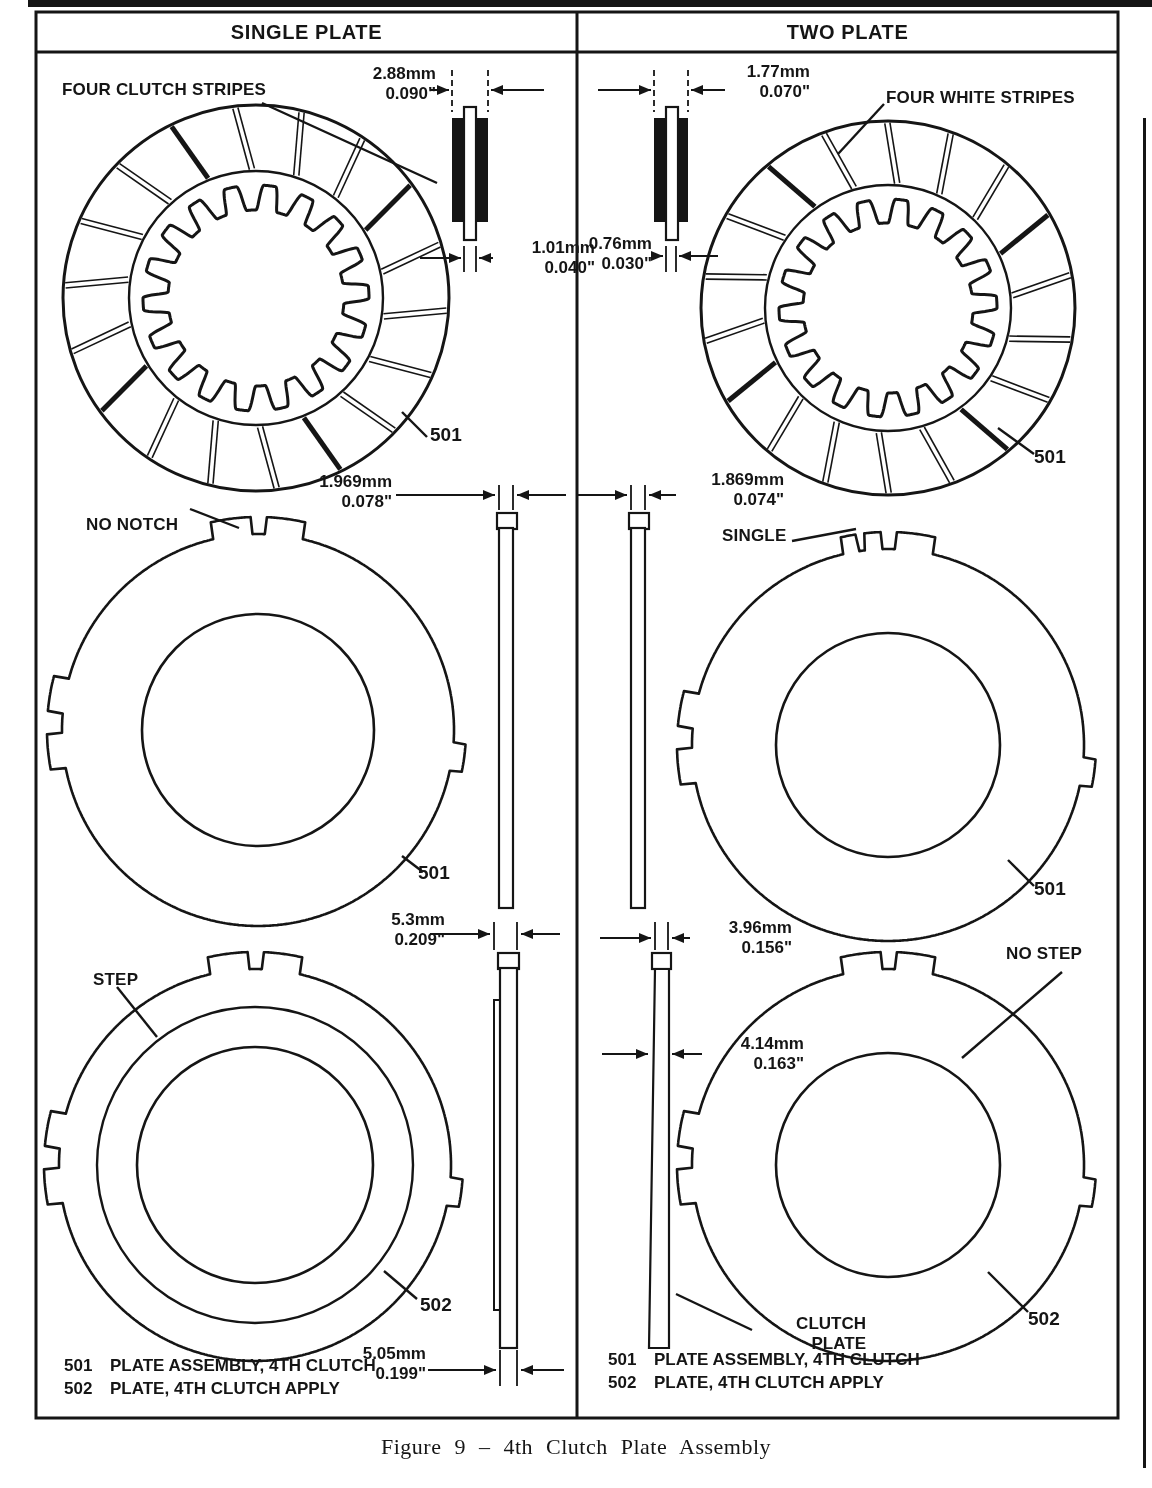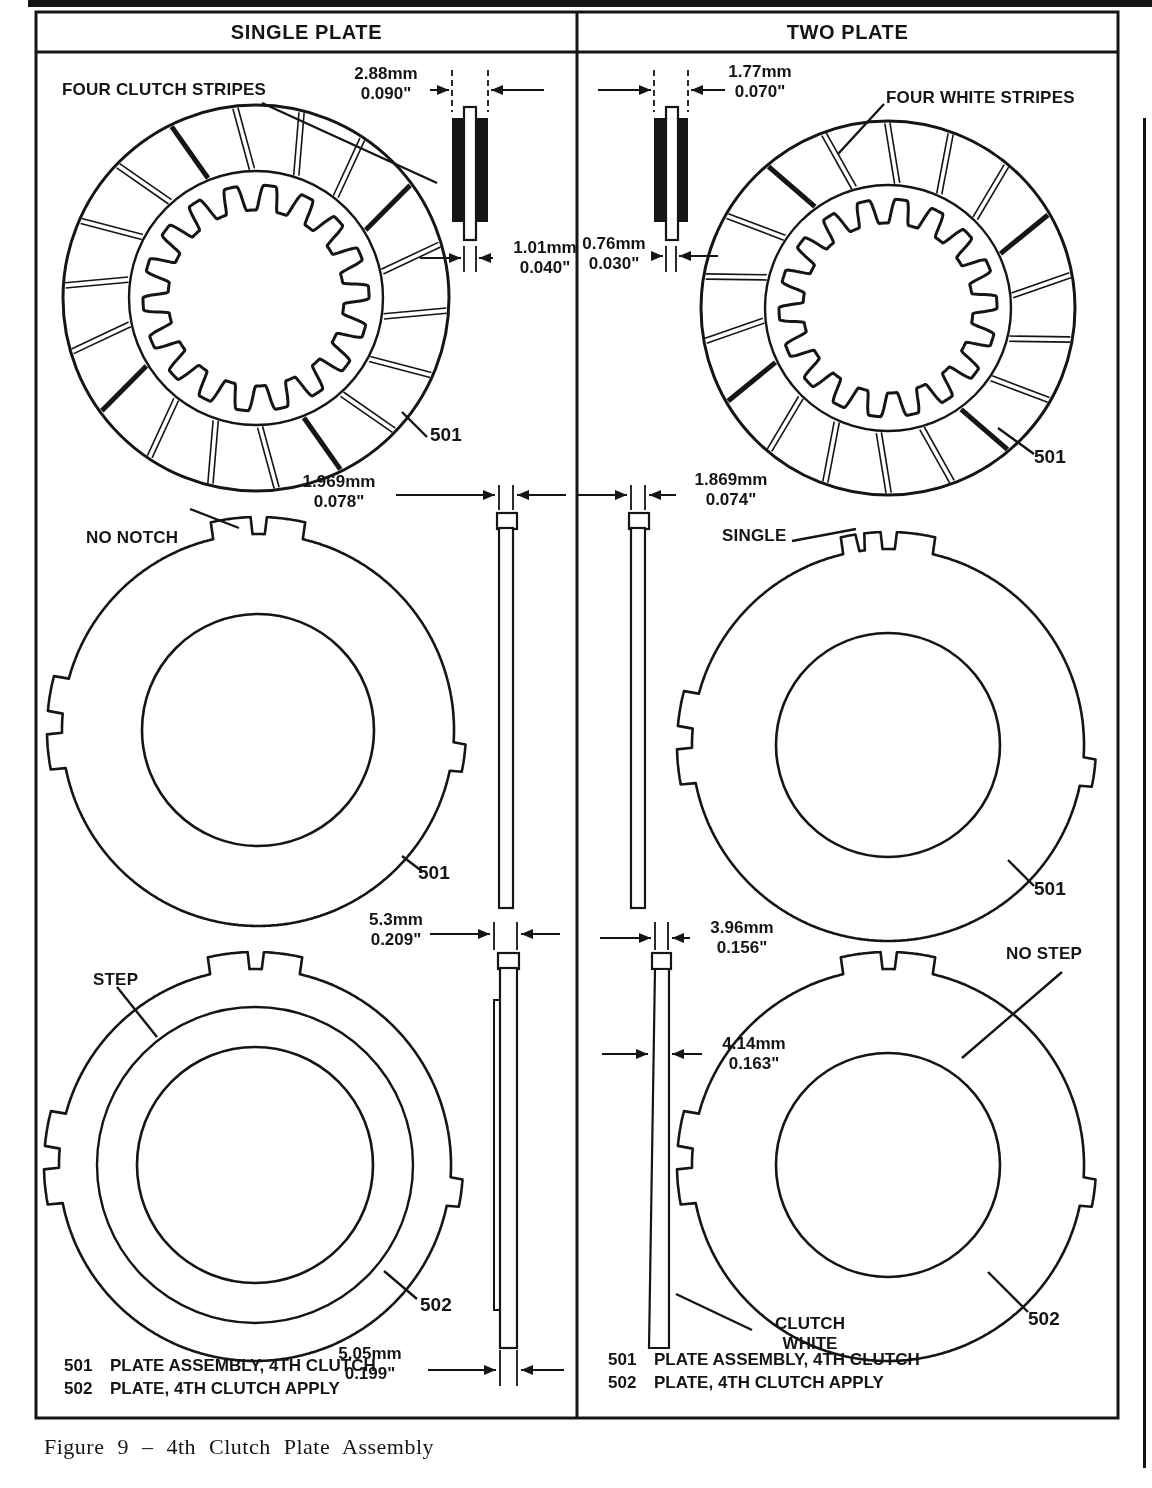--- a/index.html
+++ b/index.html
@@ -2,26 +2,26 @@
 <html><head>
 <meta charset="utf-8">
 <style>
   html,body{margin:0;padding:0;background:#fff;}
   #page{position:relative;width:1152px;height:1488px;background:#fff;overflow:hidden;
         font-family:"Liberation Sans",sans-serif;color:#151515;}
   .hdr{position:absolute;display:flex;align-items:center;justify-content:center;
        font:700 20px "Liberation Sans",sans-serif;letter-spacing:.6px;}
   .lbl{position:absolute;font:700 17px "Liberation Sans",sans-serif;white-space:nowrap;letter-spacing:.2px;}
   .part{position:absolute;font:700 19px "Liberation Sans",sans-serif;}
-  .dim{position:absolute;font:700 17px "Liberation Sans",sans-serif;text-align:center;line-height:20px;}
+  .dim{position:absolute;font:700 17px "Liberation Sans",sans-serif;text-align:right;line-height:20px;}
   .legend{position:absolute;font:700 17px "Liberation Sans",sans-serif;line-height:23px;}
   .legend-row{display:flex;}
   .legend-num{width:46px;}
-  .caption{position:absolute;left:0;right:0;top:1434px;text-align:left;
-           font:400 22px "Liberation Serif",serif;word-spacing:7px;letter-spacing:.5px;margin-left:44px;}
+  .caption{position:absolute;left:0;right:0;top:1434px;text-align:center;
+           font:400 22px "Liberation Serif",serif;word-spacing:7px;letter-spacing:.5px;}
   svg{position:absolute;left:0;top:0;}
 </style>
 </head>
 <body>
 
 <div id="page">
 
   <svg id="art" width="1152" height="1488" viewBox="0 0 1152 1488">
     <defs>
       <marker id="arr" markerWidth="13" markerHeight="10" refX="12" refY="5" orient="auto" markerUnits="userSpaceOnUse">
@@ -217,21 +217,21 @@
   <div class="dim" style="left:336px;top:64px;width:100px">
     <div>2.88mm</div>
     <div>0.090"</div>
   </div>
   <div class="dim" style="left:495px;top:238px;width:100px">
     <div>1.01mm</div>
     <div>0.040"</div>
   </div>
   <div class="part" style="left:430px;top:424px">501</div>
 
-  <div class="lbl" style="left:86px;top:528px">NO NOTCH</div>
+  <div class="lbl" style="left:86px;top:515px">NO NOTCH</div>
   <div class="dim" style="left:286px;top:472px;width:106px">
     <div>1.969mm</div>
     <div>0.078"</div>
   </div>
   <div class="part" style="left:418px;top:862px">501</div>
 
   <div class="lbl" style="left:93px;top:970px">STEP</div>
   <div class="dim" style="left:347px;top:910px;width:98px">
     <div>5.3mm</div>
     <div>0.209"</div>
@@ -274,21 +274,21 @@
   <div class="dim" style="left:692px;top:918px;width:100px">
     <div>3.96mm</div>
     <div>0.156"</div>
   </div>
   <div class="dim" style="left:704px;top:1034px;width:100px">
     <div>4.14mm</div>
     <div>0.163"</div>
   </div>
   <div class="dim" style="left:754px;top:1314px;width:112px">
     <div>CLUTCH</div>
-    <div>WHITE</div>
+    <div>PLATE</div>
   </div>
   <div class="part" style="left:1028px;top:1308px">502</div>
   <div class="legend" style="left:608px;top:1348px">
     <div class="legend-row">
       <span class="legend-num">501</span>
       <span>PLATE ASSEMBLY, 4TH CLUTCH</span>
     </div>
     <div class="legend-row">
       <span class="legend-num">502</span>
       <span>PLATE, 4TH CLUTCH APPLY</span>

